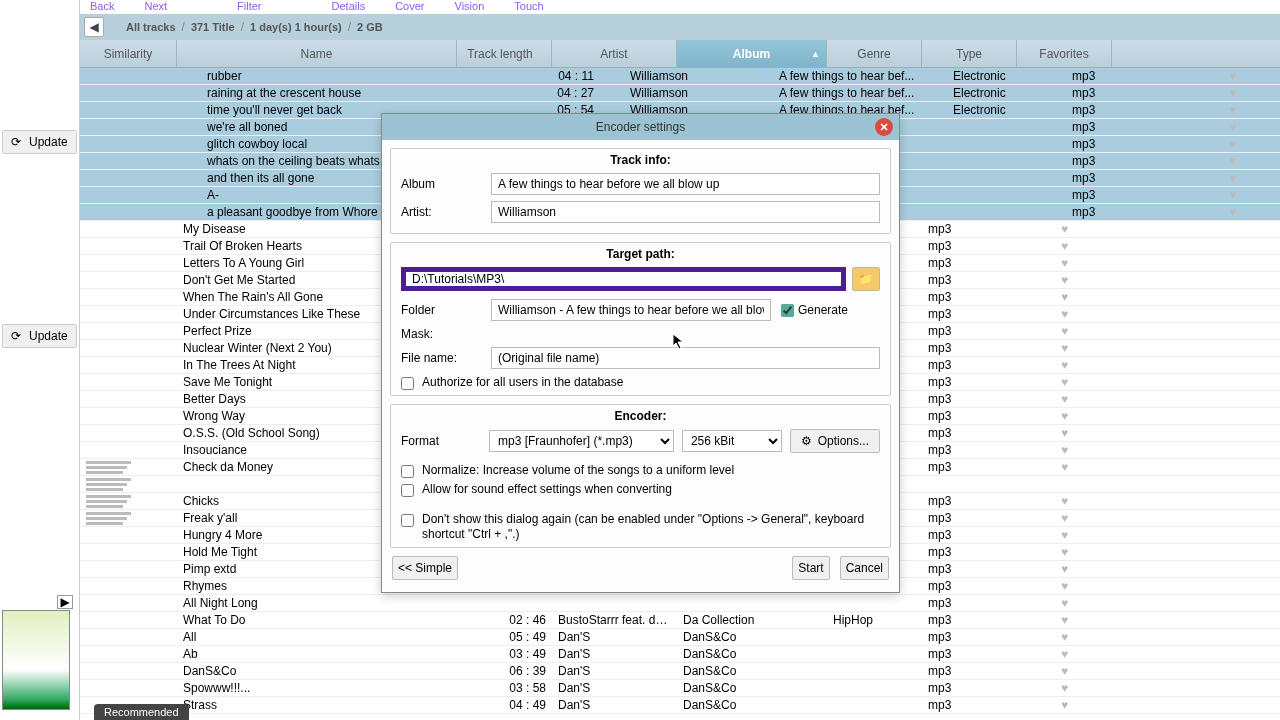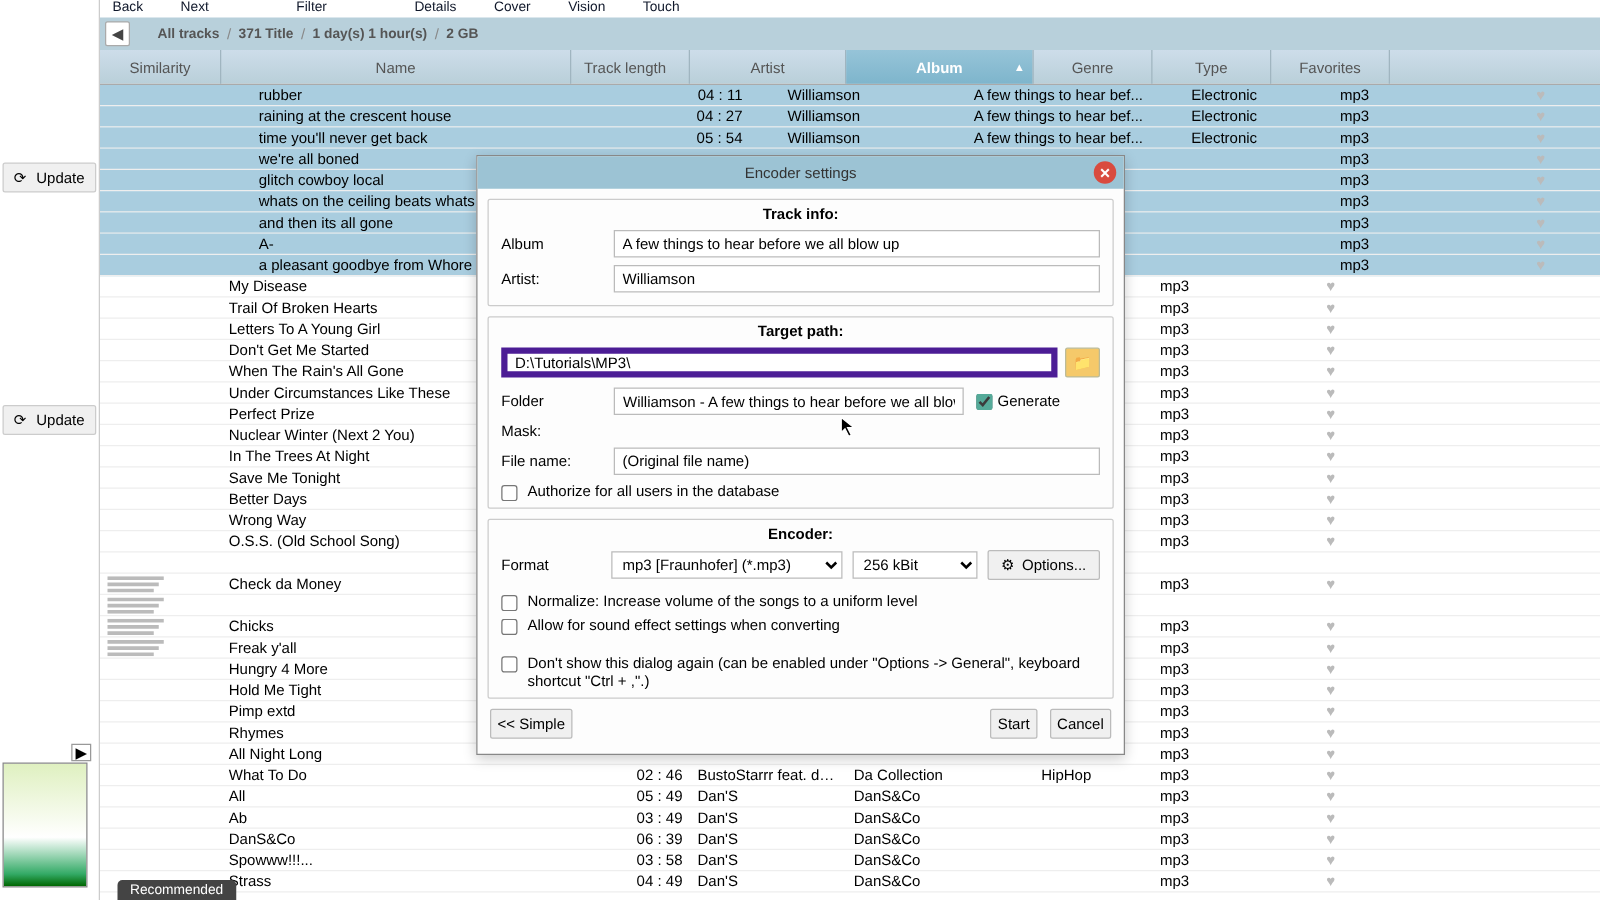--- a/index.html
+++ b/index.html
@@ -5,21 +5,21 @@
 * { margin: 0; padding: 0; box-sizing: border-box; font-family: "Segoe UI", Tahoma, sans-serif; font-size: 12px; }
 body { background: #f5f5f5; width: 1280px; height: 720px; overflow: hidden; position: relative; }
 .app { display: flex; height: 100%; }
 .left-pane { width: 94px; background: #fff; border-right: 1px solid #ccc; display: flex; flex-direction: column; gap: 20px; padding-top: 130px; }
 .update-btn { display: flex; align-items: center; gap: 6px; padding: 4px 6px; background: #f0f0f0; border: 1px solid #ccc; border-radius: 2px; margin: 0 2px; }
 .update-btn .ico { width: 14px; height: 14px; display:inline-flex; align-items:center; justify-content:center; }
 .artwork-box { margin-top: auto; margin-bottom: 10px; border: 1px solid #888; width: 68px; height: 100px; background: linear-gradient(#dff0c0, #fff 60%, #3a6 90%, #060); position: relative; margin-left: 2px;}
 .play-corner { position: absolute; top: -16px; right: -4px; width: 16px; height: 14px; background: #fff; border: 1px solid #999; display:flex; align-items:center; justify-content:center;}
 .recommended-bubble { position: absolute; bottom: 0px; left: 94px; background: #444; color:#fff; padding: 2px 10px; border-radius: 4px 4px 0 0; font-size:11px;}
 .main { flex: 1; display: flex; flex-direction: column; background:#fff; }
-.toolbar-top { height: 14px;  display:flex; gap:30px; padding: 0 10px; color:#0f172a;}
+.toolbar-top { height: 14px;  display:flex; gap:30px; padding: 0 10px; color:#8b5cf6;}
 .toolbar-top span { font-size:11px; }
 .breadcrumb { height: 26px; background: #b8d0db; display:flex; align-items:center; gap:6px; padding: 0 4px; color:#444; }
 .breadcrumb .back-arrow { width: 20px; height:20px; background:#fff; border:1px solid #aaa; display:flex; align-items:center; justify-content:center; border-radius:2px;}
 .breadcrumb .crumb { font-weight:bold; font-size:11px; color:#555;}
 .breadcrumb .sep { color:#888; }
 .columns { height: 28px; background: linear-gradient(#cdddea,#b9cfd9); display:flex; border-bottom:1px solid #aaa; }
 .columns .col { border-right:1px solid #a0b5c0; display:flex; align-items:center; justify-content:center; color:#555; }
 .columns .col.sorted { background: linear-gradient(#96c4d8,#7eb5cc); color:#fff; font-weight:bold; position:relative;}
 .columns .col.sorted::after { content:"▲"; position:absolute; right:6px; font-size:9px;}
 .col-sim { width: 97px; }
@@ -39,21 +39,21 @@
 .cell-name { width: 280px; }
 .cell-len { width: 95px; text-align:right; padding-right:8px;}
 .cell-artist { width: 125px; }
 .cell-album { width: 150px; }
 .cell-genre { width: 95px; }
 .cell-type { width: 95px; }
 .cell-fav { width: 95px; text-align:center; color:#bbb;}
 .heart { color:#bbb; }
 
 
-.dialog { position: absolute; left: 381px; top: 124px; width: 519px; background: #fdfdfd; border: 1px solid #888; box-shadow: 0 3px 10px rgba(0,0,0,0.2);}
+.dialog { position: absolute; left: 381px; top: 113px; width: 519px; background: #fdfdfd; border: 1px solid #888; box-shadow: 0 3px 10px rgba(0,0,0,0.2);}
 .dlg-title { background: #9cc3d4; height: 26px; display:flex; align-items:center; justify-content:center; position:relative; font-size:13px; color:#333;}
 .dlg-close { position:absolute; right:6px; top:4px; width:18px; height:18px; background:#d94b3f; border-radius:50%; color:#fff; display:flex; align-items:center; justify-content:center; font-size:11px; font-weight:bold; cursor:pointer;}
 .dlg-body { padding: 8px; display:flex; flex-direction:column; gap:8px;}
 .panel { border:1px solid #ccc; border-radius:2px; padding: 4px 10px; }
 .panel-title { text-align:center; font-weight:bold; margin-bottom:6px; font-size:12px;}
 .form-row { display:flex; align-items:center; gap:10px; margin-bottom:6px; }
 .form-row label { width: 80px; }
 .form-row input[type=text], .form-row select { flex:1; height:22px; border:1px solid #bbb; padding:0 6px; background:#fff; }
 .path-row { display:flex; gap:6px; margin-bottom:8px;}
 .path-row input { flex:1; height:24px; border:5px solid #4c1d95; padding:0 6px; }
@@ -339,20 +339,21 @@
     <div class="cell cell-name">O.S.S. (Old School Song)</div>
     <div class="cell cell-len"></div>
     <div class="cell cell-artist"></div>
     <div class="cell cell-album"></div>
     <div class="cell cell-genre"></div>
     <div class="cell cell-type">mp3</div>
     <div class="cell cell-fav"><span class="heart">♥</span></div>
         </div>
         <div class="row">
     <div class="cell cell-sim"></div>
+    <div class="cell cell-name">Insouciance</div>
     <div class="cell cell-len"></div>
     <div class="cell cell-artist"></div>
     <div class="cell cell-album"></div>
     <div class="cell cell-genre"></div>
     <div class="cell cell-type">mp3</div>
     <div class="cell cell-fav"><span class="heart">♥</span></div>
         </div>
         <div class="row">
     <div class="cell cell-sim">
             <div style="display:flex;flex-direction:column;gap:2px">

